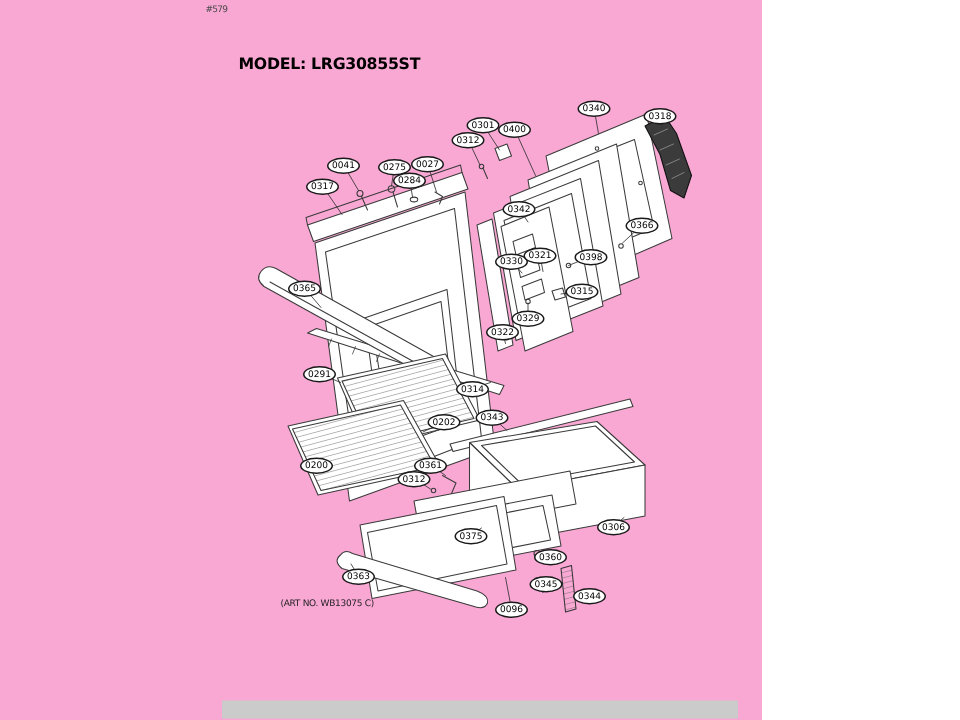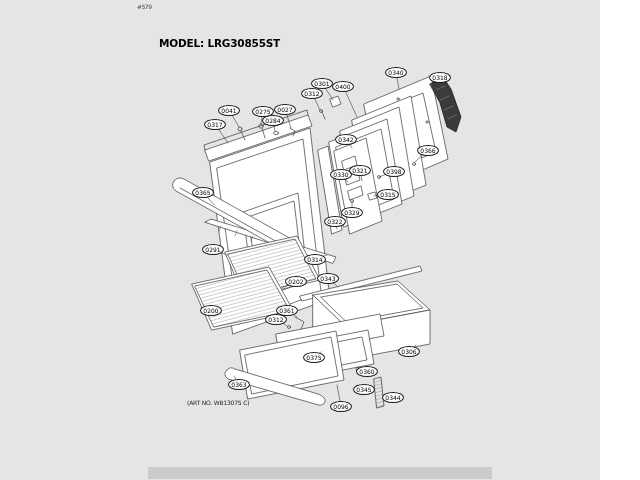--- a/index.html
+++ b/index.html
@@ -1,17 +1,17 @@
 <!DOCTYPE html>
 <html><head>
 <meta charset="utf-8">
 <style>
   html,body{margin:0;padding:0;background:#fff;}
   .canvas{
-    position:relative;width:600px;height:480px;background:#e5e5e5;
+    position:relative;width:508px;height:480px;background:#f9a8d4;
     overflow:hidden;font-family:"DejaVu Sans", sans-serif;
   }
   .watermark{
     position:absolute;left:137px;top:3px;font-size:6px;color:#4a4a4a;
     letter-spacing:-0.5px;
   }
   .model-title{
     position:absolute;left:159px;top:37px;font-size:10.5px;font-weight:bold;
     color:#000;letter-spacing:-0.2px;white-space:nowrap;
   }

